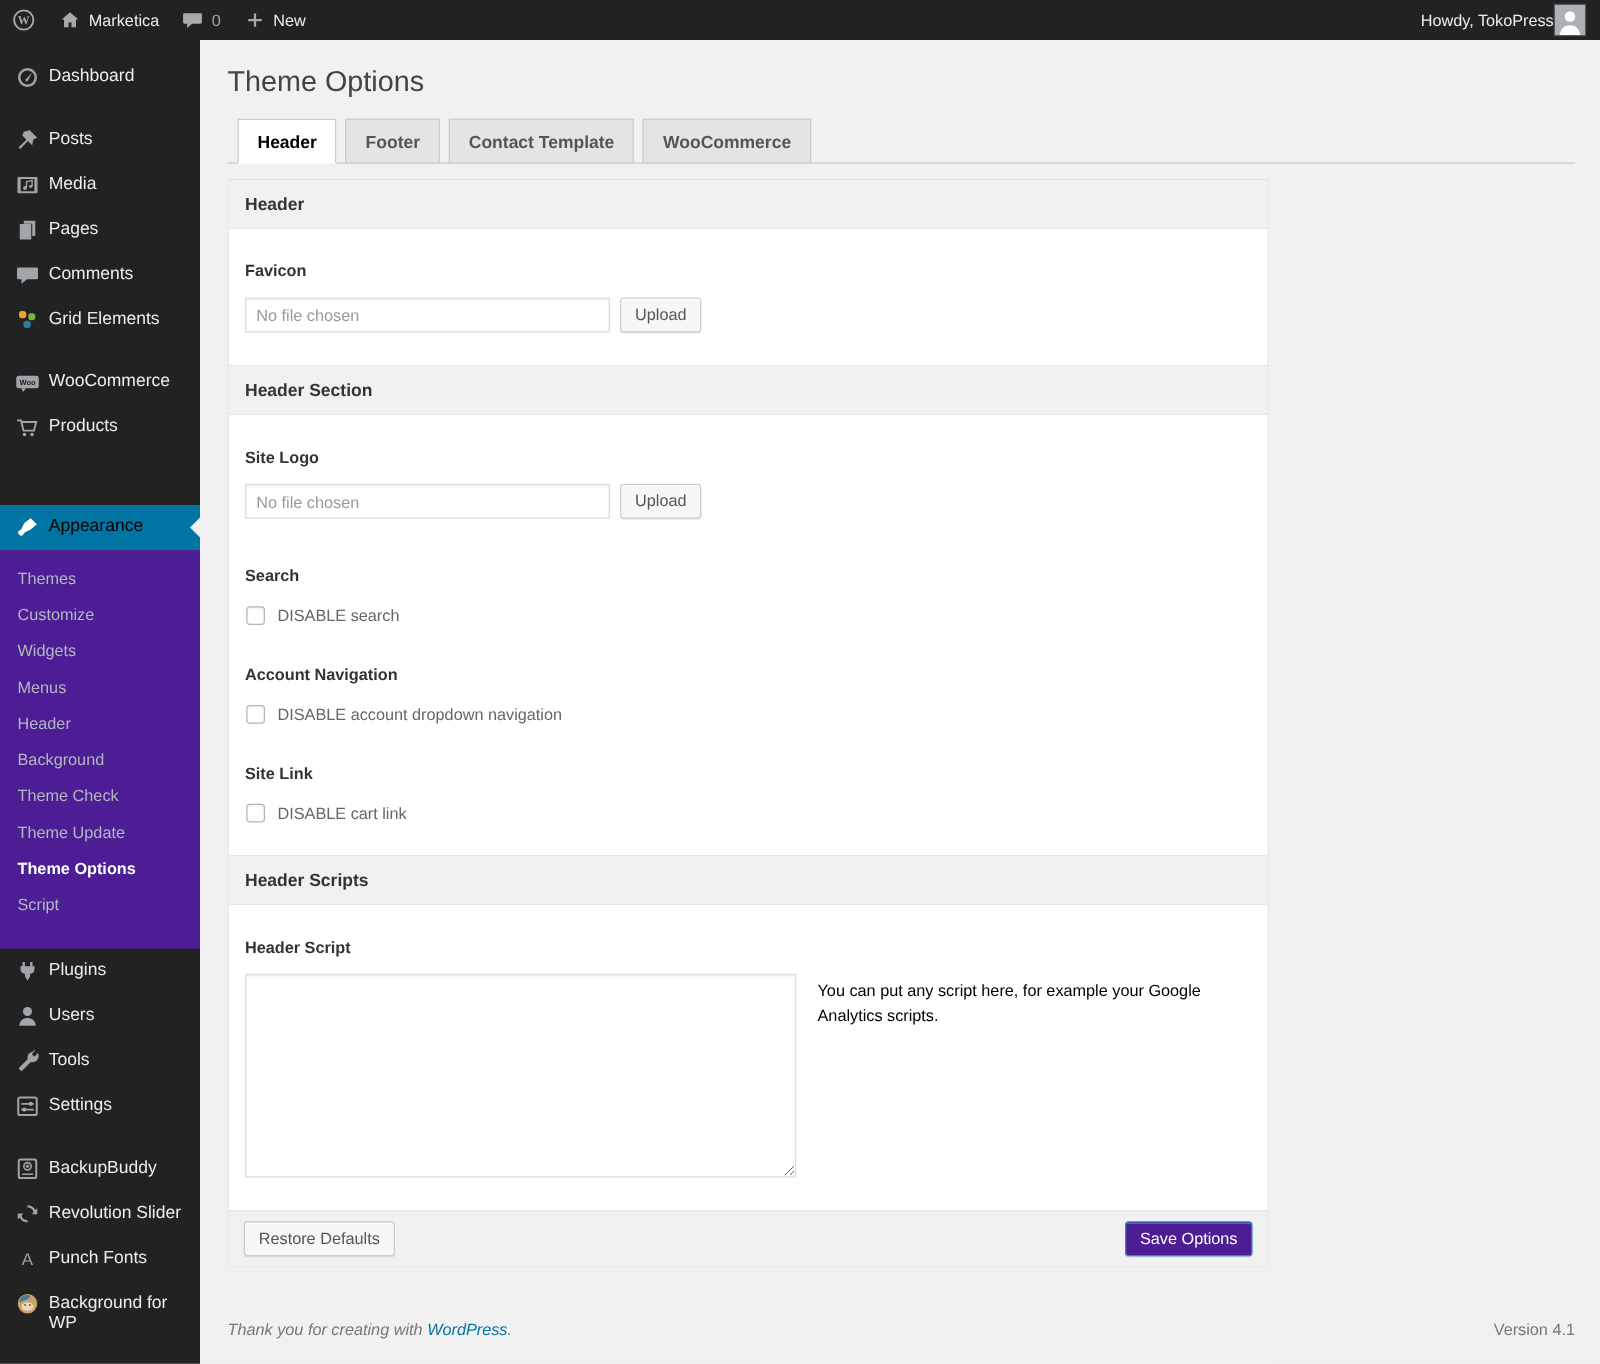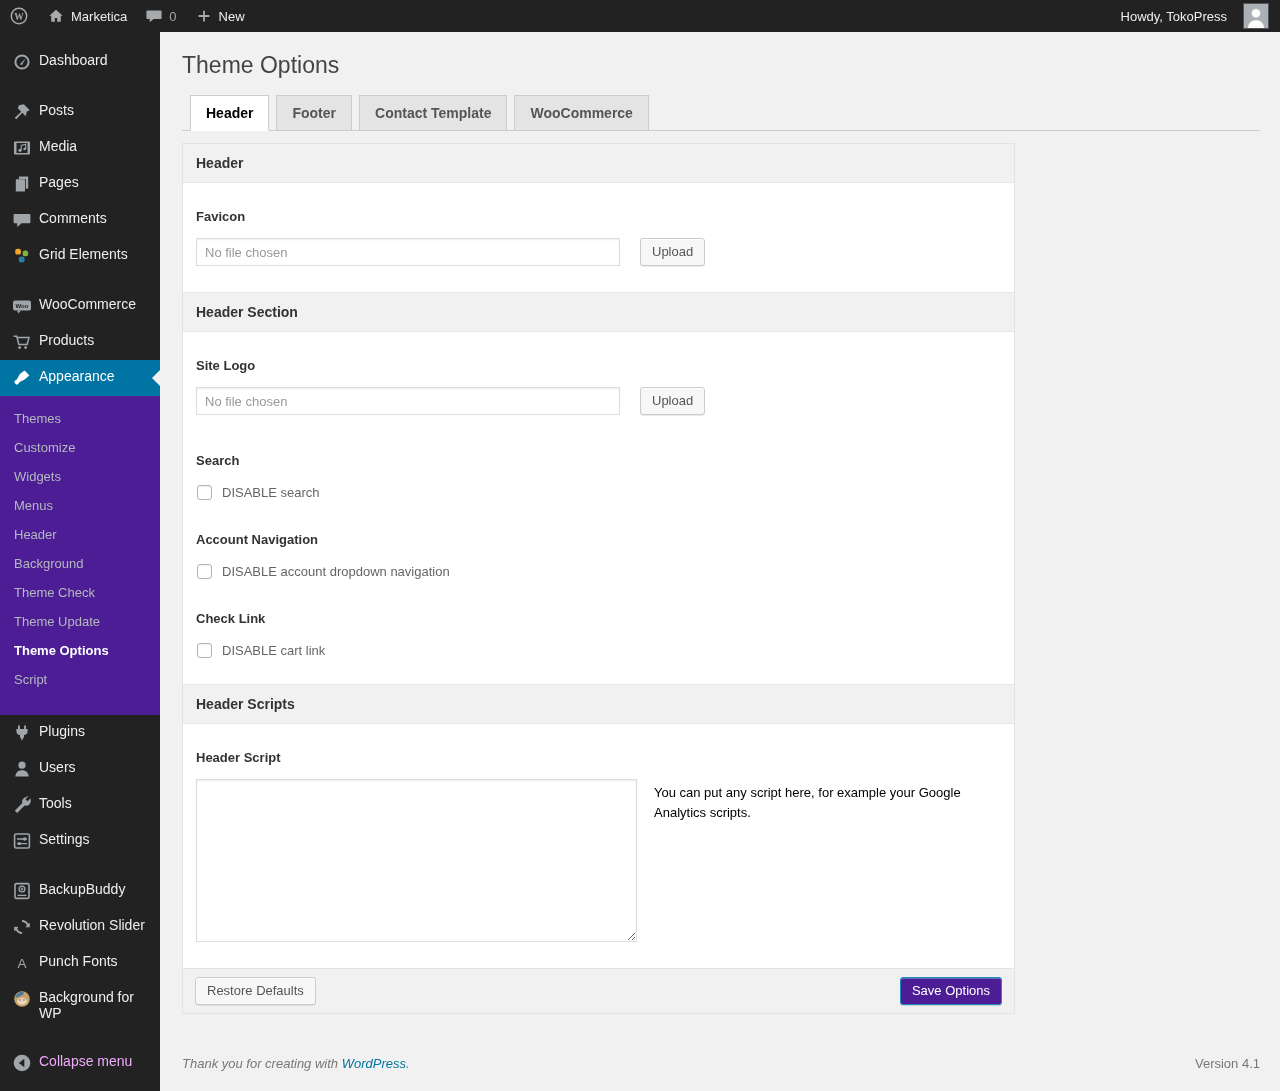--- a/index.html
+++ b/index.html
@@ -16,37 +16,37 @@
     position: fixed; top: 0; left: 0; right: 0; height: 32px;
     background: #222; color: #eee; display: flex; align-items: center;
     z-index: 50; font-size: 13px;
   }
   .bar-item { display: flex; align-items: center; gap: 6px; padding: 0 9px; height: 32px; cursor: pointer; }
   .bar-item .icon { display: inline-flex; color: #a7aaad; }
   .bar-item .icon svg { width: 18px; height: 18px; }
   .bar-logo .icon svg { width: 20px; height: 20px; }
   .bar-count { color: #a0a5aa; }
   .bar-spacer { flex: 1; }
-  .bar-howdy { gap: 16px; padding-right: 11px; }
+  .bar-howdy { gap: 0; padding-right: 11px; }
   .bar-avatar { width: 26px; height: 26px; display: inline-flex; border: 1px solid #50565b; }
   .bar-avatar svg { width: 24px; height: 24px; }
 
   
   .sidebar {
     position: fixed; top: 32px; left: 0; bottom: 0; width: 160px;
     background: #222; color: #eee; z-index: 40;
   }
   .menu { padding-top: 12px; }
   .menu-item {
     display: flex; align-items: flex-start; padding: 8px 8px 8px 12px;
     font-size: 14px; color: #eee; cursor: pointer; position: relative;
   }
   .menu-item .icon { width: 20px; height: 20px; margin-right: 7px; color: #a0a5aa; display: inline-flex; }
   .menu-item .icon svg { width: 20px; height: 20px; }
-  .menu-item.active { background: #0074a2; color: #ffffff; }
+  .menu-item.active { background: #0074a2; color: #000000; margin-top: 44px; }
   .menu-item.active .icon { color: #fff; }
   .menu-item.active::after {
     content: ""; position: absolute; right: 0; top: 50%; margin-top: -8px;
     border: 8px solid transparent; border-right-color: #f1f1f1;
   }
   .menu-sep { height: 14px; }
   .submenu { background: #4c1d95; padding: 8px 0 21px; }
   .sub-item { padding: 7px 0 7px 14px; font-size: 13px; color: #b4b9be; cursor: pointer; }
   .sub-item.current { color: #fff; font-weight: bold; }
   .collapse-item { margin-top: 16px; color: #f0abfc; }
@@ -72,34 +72,34 @@
     background: #f1f1f1; border-top: 1px solid #e6e6e6; border-bottom: 1px solid #e6e6e6;
     padding: 11px 13px; font-size: 14px; font-weight: 600; color: #333;
   }
   .section-head:first-child { border-top: none; }
   .section-body { padding: 0 13px 26px; }
 
   .field-label { font-size: 13px; font-weight: 700; color: #333; margin: 26px 0 0; }
 
   .upload-row { display: flex; align-items: center; margin-top: 14px; }
   .upload-input {
-    width: 424px; height: 28px; padding: 4px 8px; font-size: 13px;
+    width: 292px; height: 28px; padding: 4px 8px; font-size: 13px;
     font-family: "Liberation Sans", sans-serif;
     border: 1px solid #ddd; background: #fff; color: #666;
     box-shadow: inset 0 1px 2px rgba(0,0,0,.07); outline: none;
   }
   .upload-input::placeholder { color: #999; opacity: 1; }
 
   .button {
     display: inline-block; height: 28px; line-height: 26px; padding: 0 11px;
     font-size: 13px; font-family: "Liberation Sans", sans-serif;
     background: #f7f7f7; border: 1px solid #ccc; border-radius: 3px; color: #555;
     box-shadow: inset 0 1px 0 #fff, 0 1px 0 rgba(0,0,0,.08); cursor: pointer;
   }
-  .upload-row .button { margin-left: 20px; }
+  .upload-row .button { margin-left: 8px; }
   .button-primary {
     background: #4c1d95; border-color: #1e8cbe; color: #fff;
     box-shadow: inset 0 1px 0 rgba(120,200,230,.5), 0 1px 0 rgba(0,0,0,.15);
   }
 
   .checkbox-row { display: flex; align-items: center; margin-top: 17px; color: #666; }
   .checkbox-row input[type=checkbox] {
     appearance: none; -webkit-appearance: none; width: 15px; height: 15px; margin: 0 10px 0 1px;
     border: 1px solid #b4b4b4; border-radius: 3px; background: #fff;
     box-shadow: inset 0 1px 2px rgba(0,0,0,.06); cursor: pointer;
@@ -397,21 +397,21 @@
         <input type="checkbox" style="">
         <span>DISABLE search</span>
       </label>
 
       <div class="field-label" style="margin-top:32px;">Account Navigation</div>
       <label class="checkbox-row">
         <input type="checkbox" style="">
         <span>DISABLE account dropdown navigation</span>
       </label>
 
-      <div class="field-label" style="margin-top:32px;">Check Link</div>
+      <div class="field-label" style="margin-top:32px;">Site Link</div>
       <label class="checkbox-row">
         <input type="checkbox" style="">
         <span>DISABLE cart link</span>
       </label>
     </div>
 
     <div class="section-head">Header Scripts</div>
     <div class="section-body">
       <div class="field-label">Header Script</div>
       <div class="script-row">

